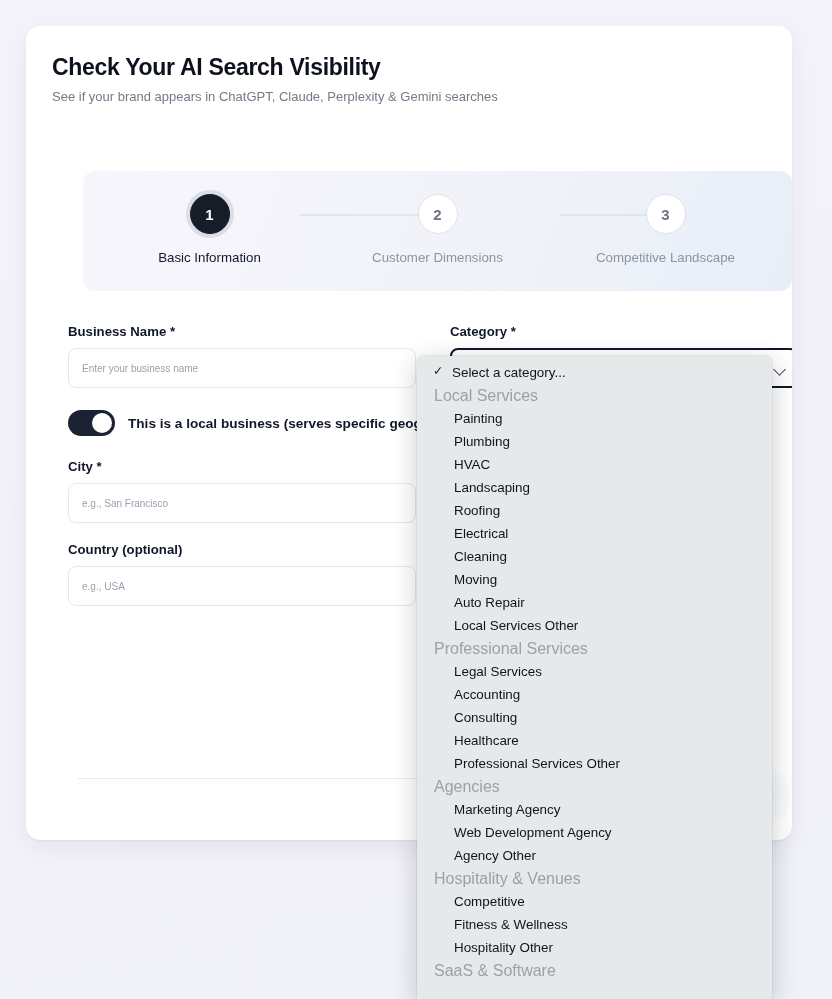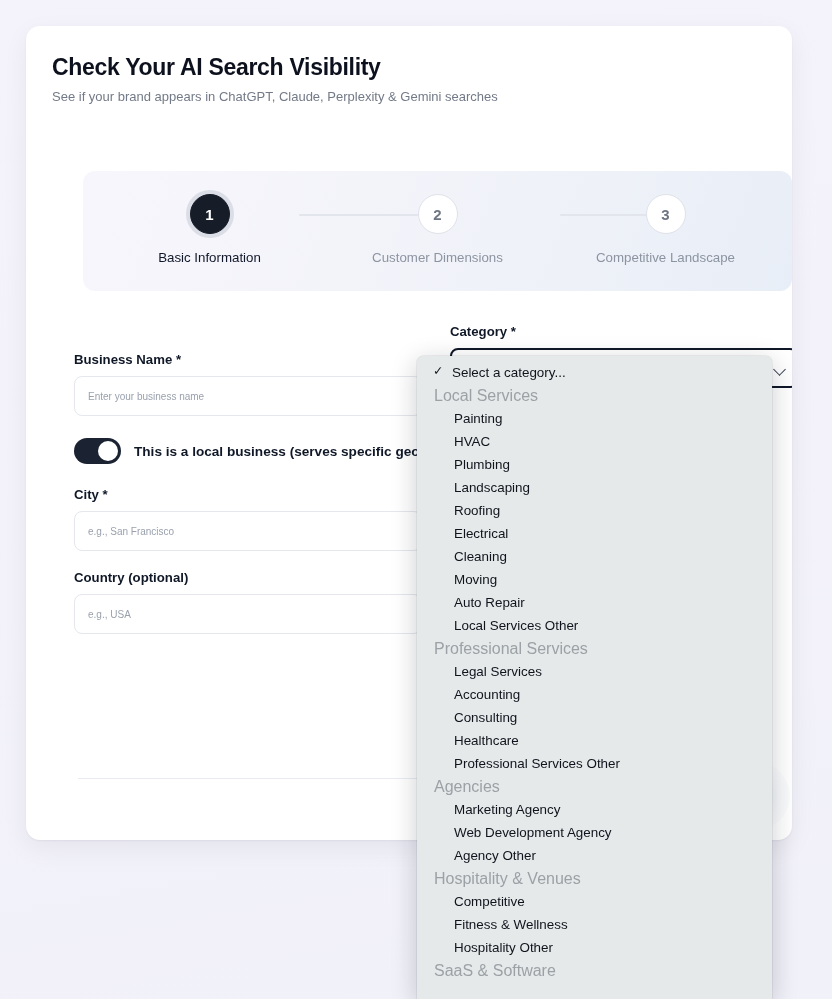--- a/index.html
+++ b/index.html
@@ -123,21 +123,21 @@
   .connector.c1 { left: 216px; width: 122px; }
   .connector.c2 { left: 477px; width: 122px; }
 
   
   .form-grid {
     position: absolute;
     left: 26px;
     top: 297px;
     width: 714px;
   }
-  .col-left  { position: absolute; left: 22px;  top: 0; width: 348px; margin-top: 28px; }
+  .col-left  { position: absolute; left: 16px;  top: 0; width: 348px; }
   .col-right { position: absolute; left: 398px; top: 0; width: 348px; }
 
   .field { margin-bottom: 18px; }
   .field-label {
     display: block;
     font-size: 13.2px;
     font-weight: bold;
     color: #101828;
     margin-bottom: 7px;
     line-height: 18px;
@@ -398,22 +398,22 @@
 
   <div class="dropdown">
 
     <div class="dd-option placeholder">
       <span class="check">✓</span>
       <span class="ptext">Select a category...</span>
     </div>
 
     <div class="dd-group">Local Services</div>
     <div class="dd-option">Painting</div>
+    <div class="dd-option">Plumbing</div>
     <div class="dd-option">HVAC</div>
-    <div class="dd-option">Plumbing</div>
     <div class="dd-option">Landscaping</div>
     <div class="dd-option">Roofing</div>
     <div class="dd-option">Electrical</div>
     <div class="dd-option">Cleaning</div>
     <div class="dd-option">Moving</div>
     <div class="dd-option">Auto Repair</div>
     <div class="dd-option">Local Services Other</div>
 
     <div class="dd-group">Professional Services</div>
     <div class="dd-option">Legal Services</div>

